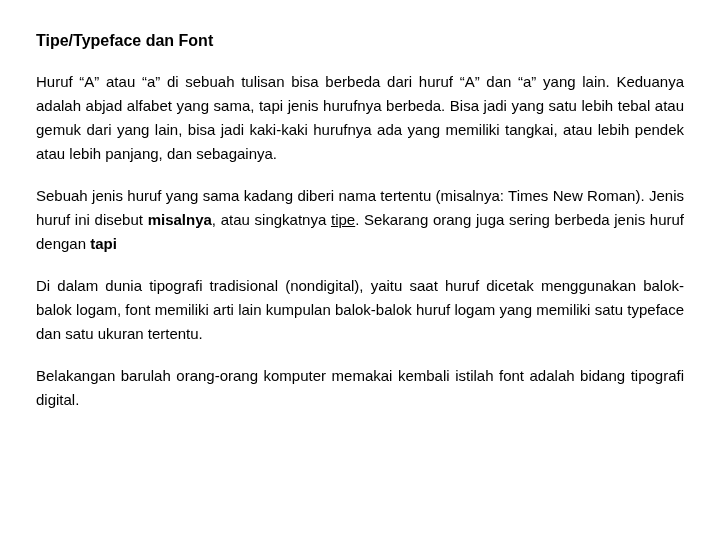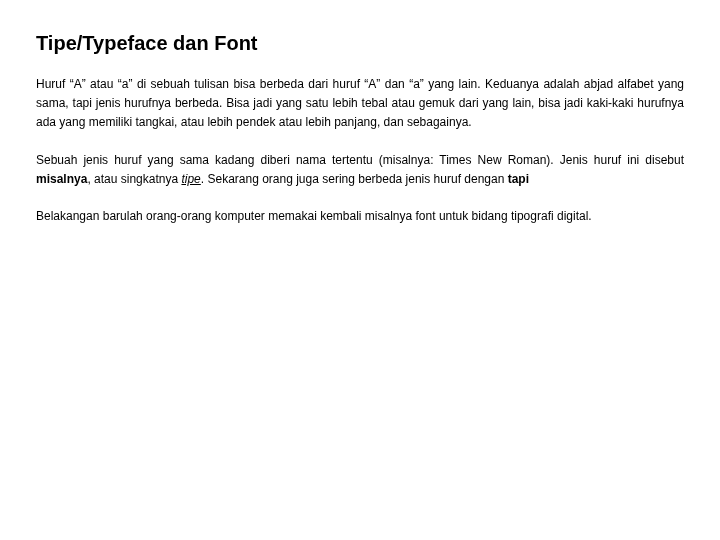--- a/index.html
+++ b/index.html
@@ -17,50 +17,50 @@
     }
 
     .page-container {
       width: 720px;
       height: 540px;
       padding: 32px 36px 32px 36px;
       background: #ffffff;
     }
 
     .page-title {
-      font-size: 20px;
+      font-size: 16px;
       font-weight: bold;
       margin-bottom: 20px;
       color: #000000;
     }
 
     .paragraph {
-      font-size: 12px;
+      font-size: 15px;
       line-height: 1.6;
       color: #000000;
       text-align: justify;
       margin-bottom: 18px;
     }
 
     .bold-text {
       font-weight: bold;
     }
 
     .underline-text {
       text-decoration: underline;
-      font-style: italic;
     }
   </style>
 </head>
 <body>
 
 <div class="page-container">
   <h1 class="page-title">Tipe/Typeface dan Font</h1>
 
   <p class="paragraph">Huruf “A” atau “a” di sebuah tulisan bisa berbeda dari huruf “A” dan “a” yang lain. Keduanya adalah abjad alfabet yang sama, tapi jenis hurufnya berbeda. Bisa jadi yang satu lebih tebal atau gemuk dari yang lain, bisa jadi kaki-kaki hurufnya ada yang memiliki tangkai, atau lebih pendek atau lebih panjang, dan sebagainya.</p>
 
   <p class="paragraph">
     <span>Sebuah jenis huruf yang sama kadang diberi nama tertentu (misalnya: Times New Roman). Jenis huruf ini disebut </span><span class="bold-text">misalnya</span><span>, atau singkatnya </span><span class="underline-text">tipe</span><span>. Sekarang orang juga sering berbeda jenis huruf dengan </span><span class="bold-text">tapi</span>
   </p>
 
+  <p class="paragraph">Di dalam dunia tipografi tradisional (nondigital), yaitu saat huruf dicetak menggunakan balok-balok logam, font memiliki arti lain kumpulan balok-balok huruf logam yang memiliki satu typeface dan satu ukuran tertentu.</p>
 
-  <p class="paragraph">Belakangan barulah orang-orang komputer memakai kembali misalnya font untuk bidang tipografi digital.</p>
+  <p class="paragraph">Belakangan barulah orang-orang komputer memakai kembali istilah font adalah bidang tipografi digital.</p>
 </div>
 
 </body></html>

